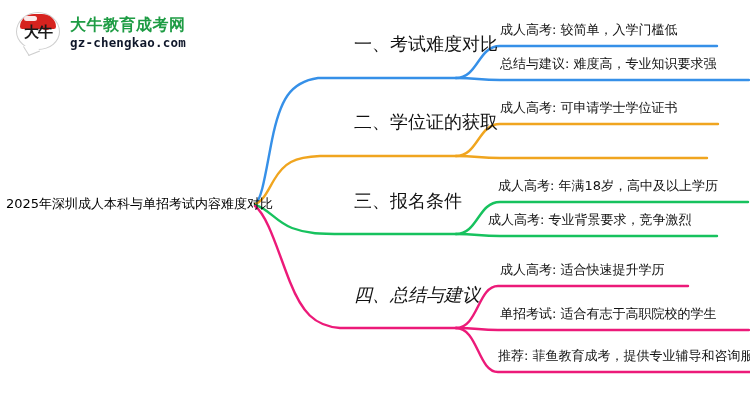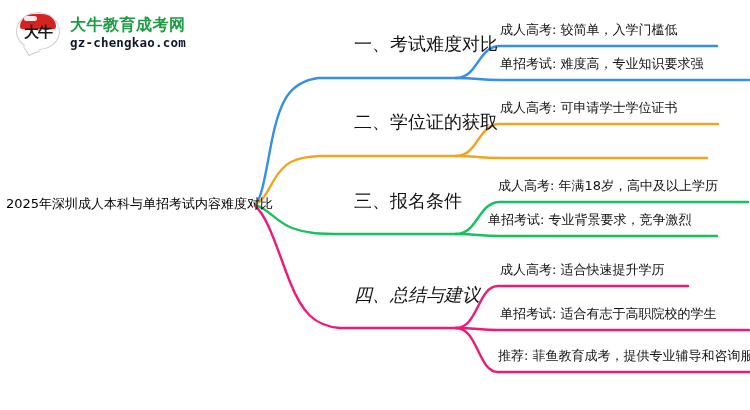--- a/index.html
+++ b/index.html
@@ -200,24 +200,24 @@
   </svg>
 
   <div class="label" id="root-label">2025年深圳成人本科与单招考试内容难度对比</div>
 
   <div class="label branch-label" style="left:354px; top:36px;">一、考试难度对比</div>
   <div class="label branch-label" style="left:354px; top:114px;">二、学位证的获取</div>
   <div class="label branch-label" style="left:354px; top:193px;">三、报名条件</div>
   <div class="label branch-label" style="left:354px; top:287px;font-style:italic;">四、总结与建议</div>
 
   <div class="label leaf-label" style="left:500px; top:22px;">成人高考: 较简单，入学门槛低</div>
-  <div class="label leaf-label" style="left:500px; top:56px;">单招考试: 难度高，专业知识要求强</div>
+  <div class="label leaf-label" style="left:500px; top:56px;">总结与建议: 难度高，专业知识要求强</div>
 
   <div class="label leaf-label" style="left:500px; top:100px;">成人高考: 可申请学士学位证书</div>
 
   <div class="label leaf-label" style="left:498px; top:178px;">成人高考: 年满18岁，高中及以上学历</div>
-  <div class="label leaf-label" style="left:488px; top:212px;">单招考试: 专业背景要求，竞争激烈</div>
+  <div class="label leaf-label" style="left:488px; top:212px;">成人高考: 专业背景要求，竞争激烈</div>
 
   <div class="label leaf-label" style="left:500px; top:262px;">成人高考: 适合快速提升学历</div>
   <div class="label leaf-label" style="left:500px; top:306px;">单招考试: 适合有志于高职院校的学生</div>
   <div class="label leaf-label" style="left:498px; top:348px;">推荐: 菲鱼教育成考，提供专业辅导和咨询服务</div>
 
 </div>
 
 </body></html>

